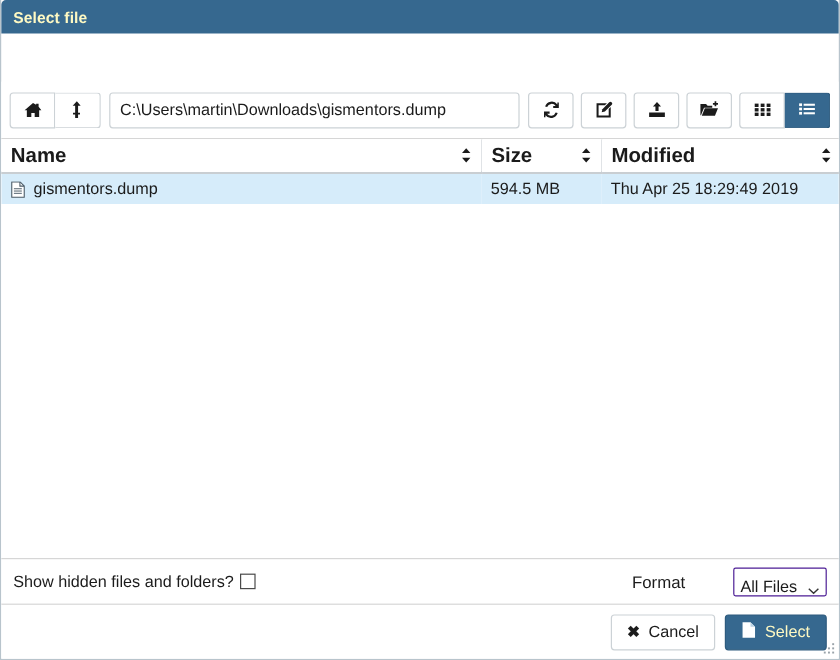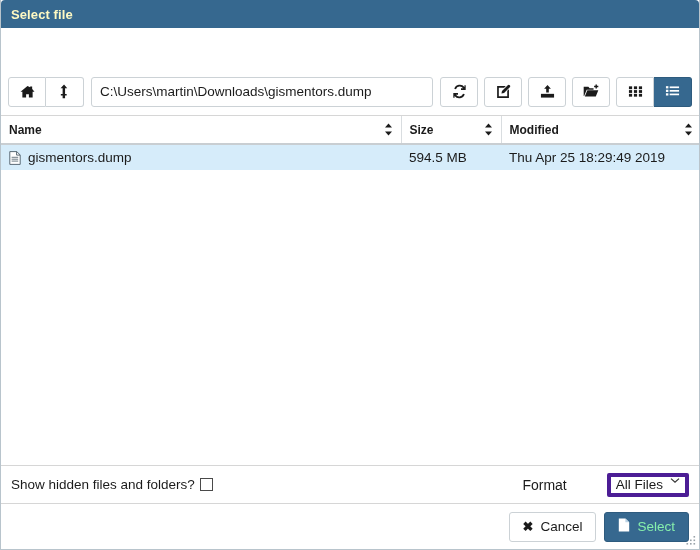--- a/index.html
+++ b/index.html
@@ -114,21 +114,21 @@
     overflow: hidden;
     background: #ffffff;
   }
   table.filelist {
     width: 100%;
     border-collapse: collapse;
     table-layout: fixed;
   }
   table.filelist th {
     height: 28px;
-    font-size: 12px;
+    font-size: 17px;
     font-weight: bold;
     text-align: left;
     color: #1b1b1b;
     padding: 0 8px;
     border-bottom: 2px solid #c9ced2;
     border-right: 1px solid #d9dde0;
     background: #ffffff;
     box-sizing: border-box;
     white-space: nowrap;
     cursor: pointer;
@@ -197,28 +197,28 @@
   .spacer { flex: 1 1 auto; }
   .format-label {
     font-size: 14px;
     color: #1b1b1b;
     margin-right: 8px;
   }
   .format-select {
     height: 24px;
     min-width: 78px;
     box-sizing: border-box;
-    border: 4px solid #4c1d95;
+    border: 1px solid #4c1d95;
     border-radius: 2px;
     background: #ffffff;
     font-family: "Liberation Sans", sans-serif;
     font-size: 13.5px;
     color: #1b1b1b;
     display: flex;
-    align-items: flex-start;
+    align-items: flex-end;
     justify-content: space-between;
     padding: 0 5px;
     gap: 7px;
     cursor: pointer;
   }
   .chev {
     line-height: 0;
     color: #333333;
   }
 
@@ -248,21 +248,21 @@
     cursor: pointer;
   }
   .fbtn.cancel {
     background: #ffffff;
     border: 1px solid #ccd2d6;
     color: #1b1b1b;
   }
   .fbtn.select {
     background: #36688f;
     border: 1px solid #2e5b7e;
-    color: #86efac;
+    color: #fef9c3;
   }
   .xmark {
     font-weight: bold;
     font-size: 13px;
     line-height: 1;
   }
   .resize-grip {
     position: absolute;
     right: 2px;
     bottom: 2px;

